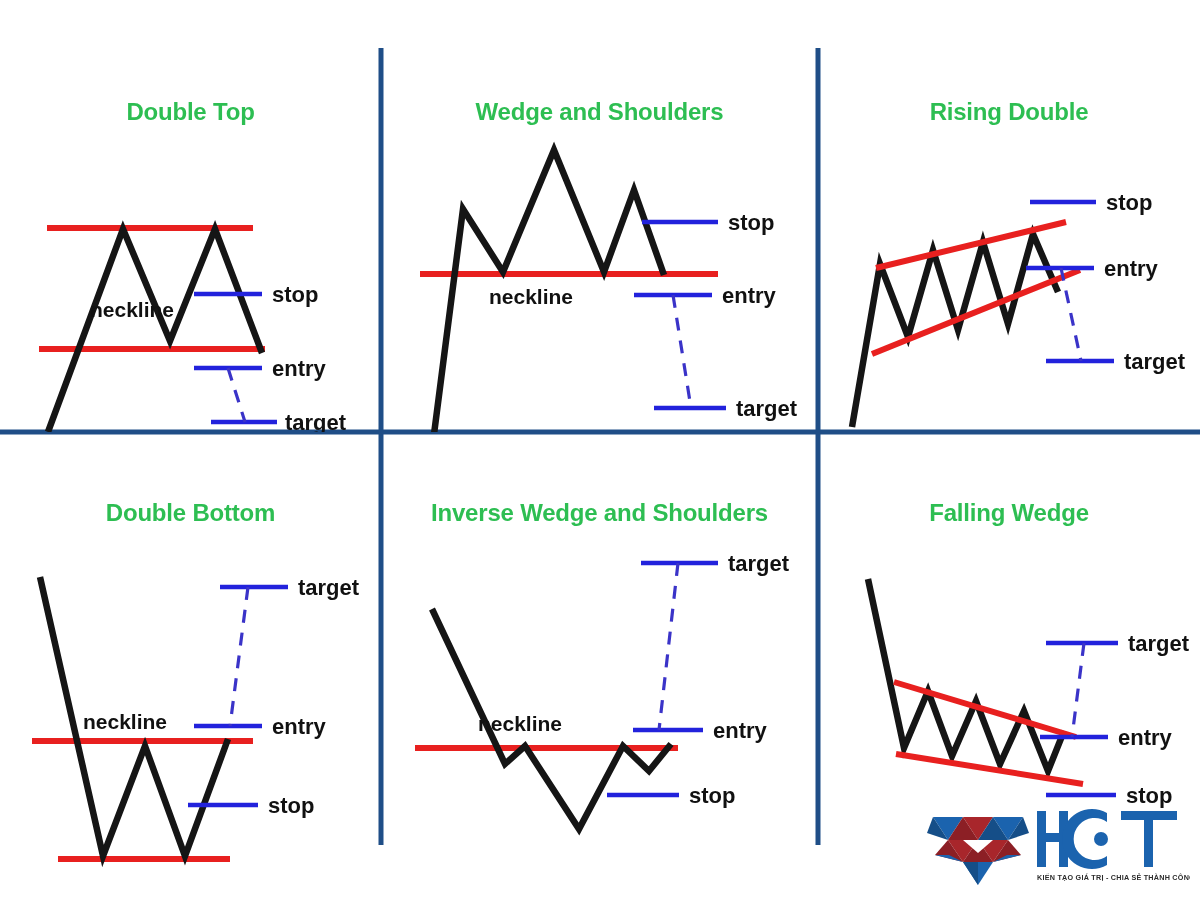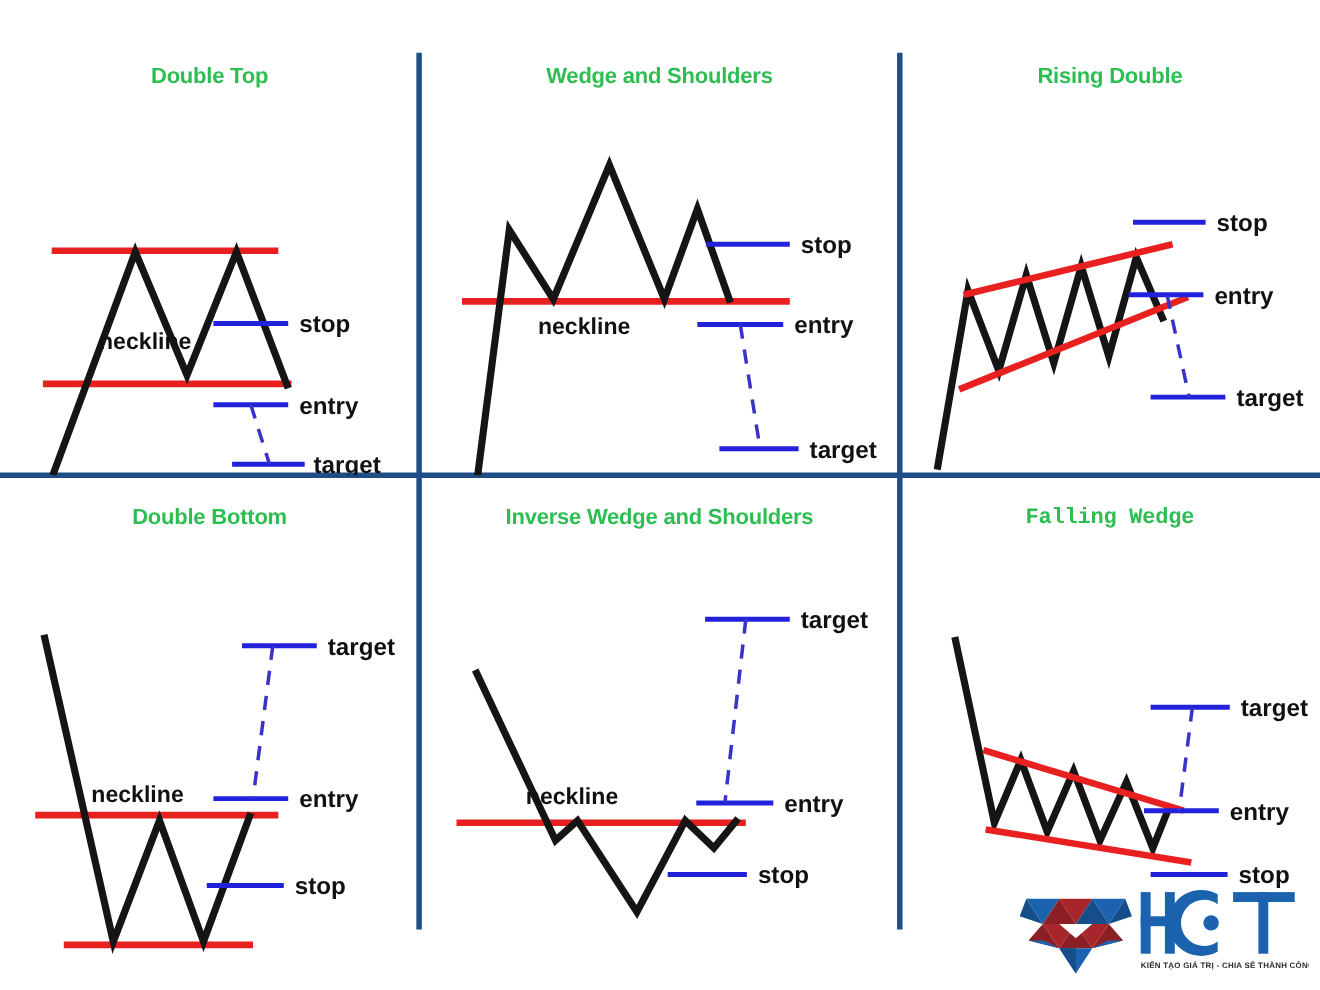--- a/index.html
+++ b/index.html
@@ -27,25 +27,26 @@
   .panel {
     position: absolute;
     box-sizing: border-box;
   }
   .panel-title {
     position: absolute;
     left: 0;
     width: 100%;
     text-align: center;
     font-weight: bold;
-    font-size: 20px;
+    font-size: 24px;
     color: #2DBE52;
     letter-spacing: -0.2px;
     font-family: "Liberation Sans", sans-serif;
     white-space: nowrap;
+    margin-top: 40px;
   }
   .chart-svg {
     position: absolute;
     left: 0;
   }
   .lbl {
     font-family: "Liberation Sans", sans-serif;
     font-weight: bold;
     font-size: 22px;
     fill: #111111;
@@ -209,21 +210,21 @@
       <line class="blue-dash" x1="297" y1="64" x2="278" y2="231"></line>
 
       <text class="lbl-neck" x="97" y="232">neckline</text>
       <text class="lbl" x="347" y="72">target</text>
       <text class="lbl" x="332" y="239">entry</text>
       <text class="lbl" x="308" y="304">stop</text>
     </svg>
   </div>
 
   <div class="panel" style="left:818px; top:437px; width:382px; height:463px;">
-    <div class="panel-title" style="top:22px;font-family:Liberation Mono, monospace;">Falling Wedge</div>
+    <div class="panel-title" style="top:22px;">Falling Wedge</div>
 
     <svg class="chart-svg" style="top:62px;" width="382" height="360" viewBox="0 0 382 360" xmlns="http://www.w3.org/2000/svg">
 
       <polyline class="price-line" points="50,80 86,249 110,192 134,257 158,202 182,265 206,212 230,272 246,232"></polyline>
 
       <line class="red-line" x1="76" y1="183" x2="258" y2="238"></line>
 
       <line class="red-line" x1="78" y1="255" x2="265" y2="285"></line>
 
       <line class="blue-line" x1="228" y1="144" x2="300" y2="144"></line>

